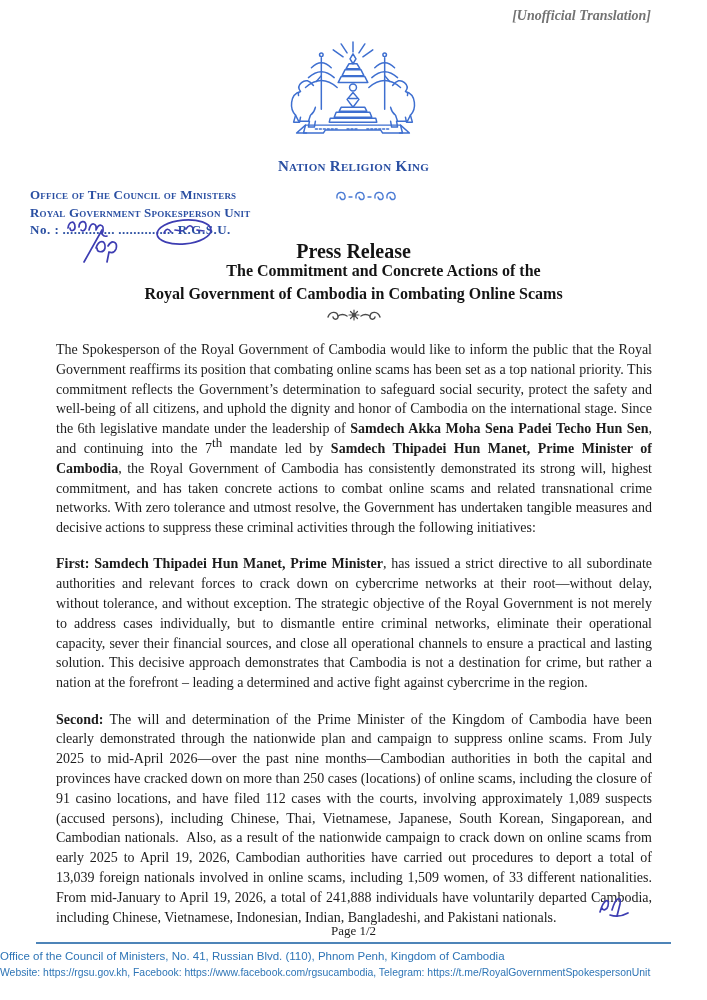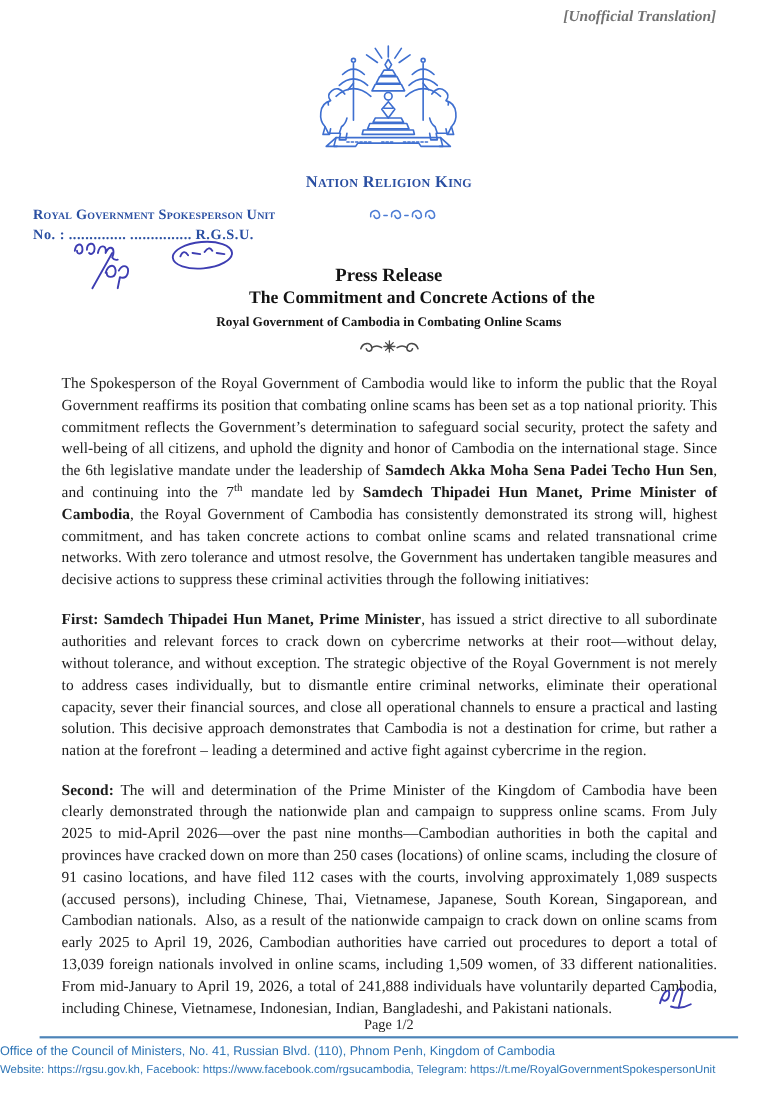--- a/index.html
+++ b/index.html
@@ -15,29 +15,29 @@
   .kingdom{top:135px;left:0;width:100%;text-align:center;font-weight:bold;font-variant:small-caps;
     font-size:19px;letter-spacing:.4px;color:#2a4fa2;}
   .motto{top:158px;left:0;width:100%;text-align:center;font-weight:bold;font-variant:small-caps;
     font-size:15px;letter-spacing:.3px;color:#2a4fa2;}
   .office{top:186px;left:30px;color:#2a4fa2;font-weight:bold;font-size:13px;line-height:17.5px;}
   .office .caps{font-variant:small-caps;letter-spacing:.2px;}
   .office .no-line span{letter-spacing:.5px;}
   .scroll-orn{top:188px;left:334px;width:72px;height:13px;}
   .handwriting{top:212px;left:60px;width:215px;height:55px;z-index:3;}
   
-  .doc-type{top:240px;left:0;width:100%;text-align:center;font-weight:bold;font-size:17px;color:#141414;}
+  .doc-type{top:240px;left:0;width:100%;text-align:center;font-weight:bold;font-size:20px;color:#141414;}
   .title1{top:262px;left:0;width:100%;text-align:center;font-weight:bold;font-size:16px;color:#141414;padding-left:30px;}
-  .title2{top:285px;left:0;width:100%;text-align:center;font-weight:bold;font-size:12px;color:#141414;}
+  .title2{top:285px;left:0;width:100%;text-align:center;font-weight:bold;font-size:16px;color:#141414;}
   .title-orn{top:308px;left:326px;width:56px;height:15px;}
   
   .body-text{top:340px;left:56px;width:596px;font-size:14px;line-height:19.8px;text-align:justify;}
   .body-text p{margin:0 0 16.5px 0;}
   .body-text .b{font-weight:bold;}
-  .body-text sup{font-size:10px;line-height:0;}
+  .body-text sup{font-size:13px;line-height:0;}
   .paraph{top:895px;left:597px;width:36px;height:24px;z-index:3;}
   
   .page-num{top:923px;left:0;width:100%;text-align:center;font-size:13px;color:#1c1c1c;}
   .rule{top:942px;left:36px;width:635px;height:2px;background:#4d84b8;}
   .address{top:950px;left:0;width:100%;text-align:left;
     font-family:"Liberation Sans","DejaVu Sans",sans-serif;font-size:11.5px;color:#2e75b6;}
   .links{top:967px;left:0;width:100%;
     font-family:"Liberation Sans","DejaVu Sans",sans-serif;font-size:10.4px;color:#2e75b6;}
 </style>
 </head>
@@ -72,20 +72,21 @@
         <path d="M22 86 h96 l2 8 h-20 l-2 -3 h-56 l-2 3 H20 z"></path>
         <path d="M22 86 l-9 8 h10 M118 86 l9 8 h-10"></path>
         <path d="M32 90 h22 M64 90 h12 M84 90 h24" stroke-dasharray="2 2"></path>
       </g>
     </svg>
   </div>
 
   <div class="abs motto">Nation Religion King</div>
 
   <div class="abs office">
+    <div class="caps">Office of The Council of Ministers</div>
     <div class="caps">Royal Government Spokesperson Unit</div>
     <div class="no-line">
       <span>No. :</span>
       <span>..............</span>
       <span>...............</span>
       <span>R.G.S.U.</span>
     </div>
   </div>
 
   <div class="abs scroll-orn">

